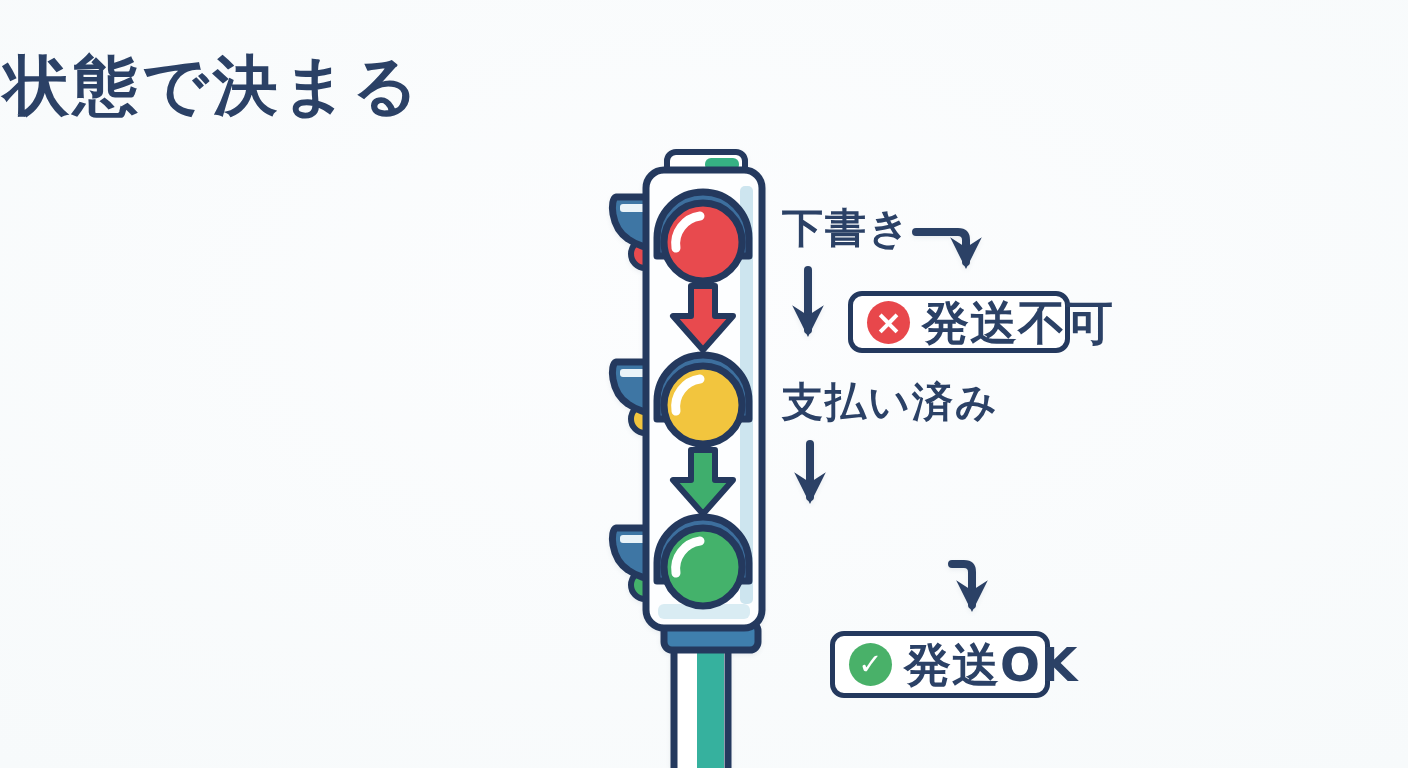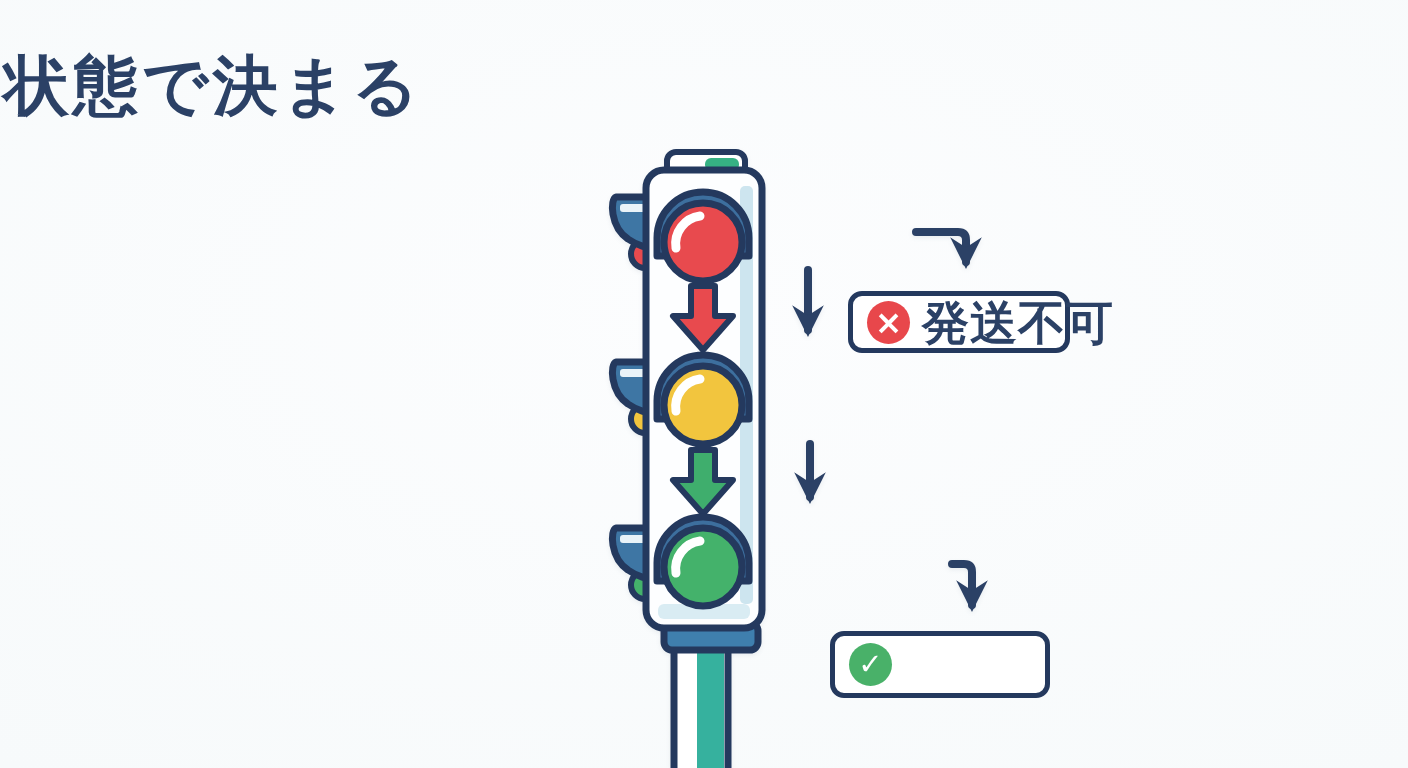--- a/index.html
+++ b/index.html
@@ -121,23 +121,26 @@
     </g>
 
     <g fill="none" stroke="#2b4166" stroke-width="8" stroke-linecap="round" stroke-linejoin="round">
       <path d="M 916 232 L 958 232 Q 966 232 966 240 L 966 262" marker-end="url(#ah)"></path>
       <path d="M 808 270 L 808 330" marker-end="url(#ah)"></path>
       <path d="M 810 444 L 810 497" marker-end="url(#ah)"></path>
       <path d="M 952 564 L 964 564 Q 972 564 972 572 L 972 605" marker-end="url(#ah)"></path>
     </g>
   </svg>
 
+  <div class="state-label label-draft">下書き</div>
+  <div class="state-label label-paid">支払い済み</div>
 
   <div class="badge badge-noship">
     <span class="badge-icon icon-x">×</span>
     <span class="badge-text">発送不可</span>
   </div>
 
   <div class="badge badge-shipok">
     <span class="badge-icon icon-check">✓</span>
+    <span class="badge-text">発送OK</span>
   </div>
 
 </div>
 
 </body></html>

